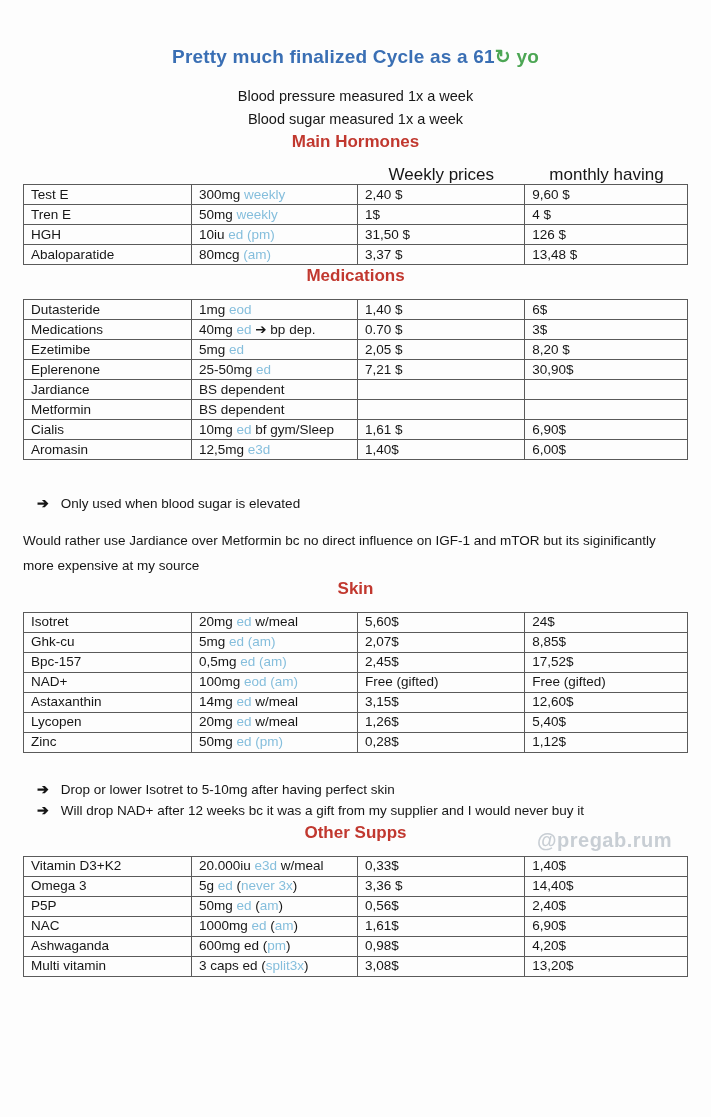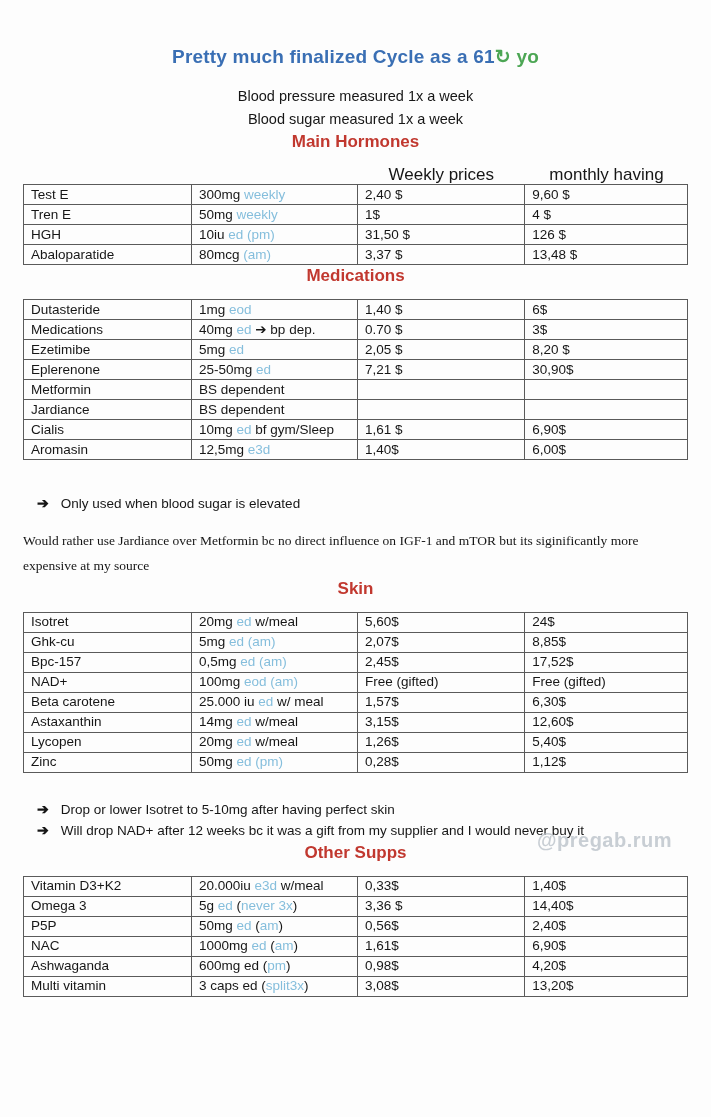--- a/index.html
+++ b/index.html
@@ -89,21 +89,20 @@
   }
   .note .arrow { font-weight: 700; font-size: 14px; }
   .note-meds  { margin-top: 33px; }
   .notes-skin { margin-top: 26px; }
 
   .para {
     font-size: 13.5px;
     line-height: 25px;
     margin: 13px 0 0 0;
     max-width: 672px;
-    font-family: Liberation Serif, serif;
   }
 
   .watermark {
     position: absolute;
     top: 829px;
     left: 537px;
     font-size: 20px;
     font-weight: 600;
     letter-spacing: .5px;
     color: rgba(186, 194, 201, 0.8);
@@ -193,27 +192,27 @@
           <td>2,05 $</td>
           <td>8,20 $</td>
         </tr>
         <tr>
           <td>Eplerenone</td>
           <td><span>25-50mg </span><span class="blue">ed</span></td>
           <td>7,21 $</td>
           <td>30,90$</td>
         </tr>
         <tr>
-          <td>Metformin</td>
+          <td>Jardiance</td>
           <td><span>BS dependent</span></td>
           <td></td>
           <td></td>
         </tr>
         <tr>
-          <td>Jardiance</td>
+          <td>Metformin</td>
           <td><span>BS dependent</span></td>
           <td></td>
           <td></td>
         </tr>
         <tr>
           <td>Cialis</td>
           <td><span>10mg </span><span class="blue">ed</span><span> bf gym/Sleep</span></td>
           <td>1,61 $</td>
           <td>6,90$</td>
         </tr>
@@ -261,26 +260,20 @@
           <td>2,45$</td>
           <td>17,52$</td>
         </tr>
         <tr>
           <td>NAD+</td>
           <td><span>100mg </span><span class="blue">eod (am)</span></td>
           <td>Free (gifted)</td>
           <td>Free (gifted)</td>
         </tr>
         <tr>
-          <td>Beta carotene</td>
-          <td><span>25.000 iu </span><span class="blue">ed</span><span> w/ meal</span></td>
-          <td>1,57$</td>
-          <td>6,30$</td>
-        </tr>
-        <tr>
           <td>Astaxanthin</td>
           <td><span>14mg </span><span class="blue">ed</span><span> w/meal</span></td>
           <td>3,15$</td>
           <td>12,60$</td>
         </tr>
         <tr>
           <td>Lycopen</td>
           <td><span>20mg </span><span class="blue">ed</span><span> w/meal</span></td>
           <td>1,26$</td>
           <td>5,40$</td>

